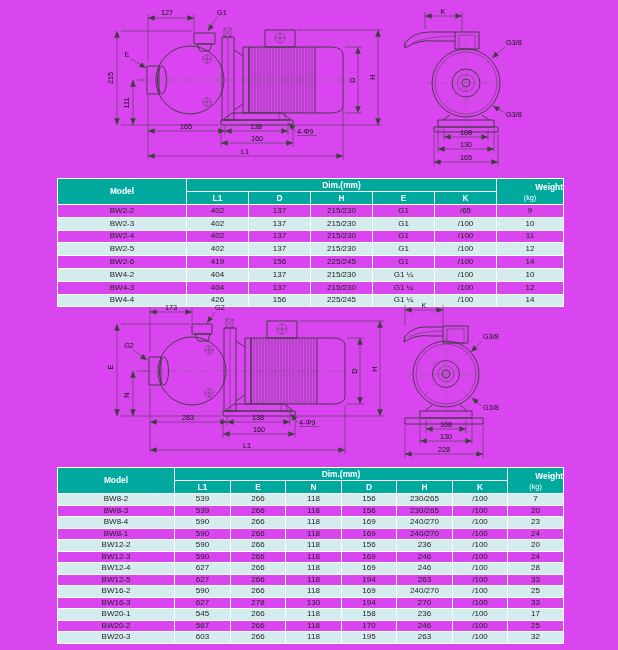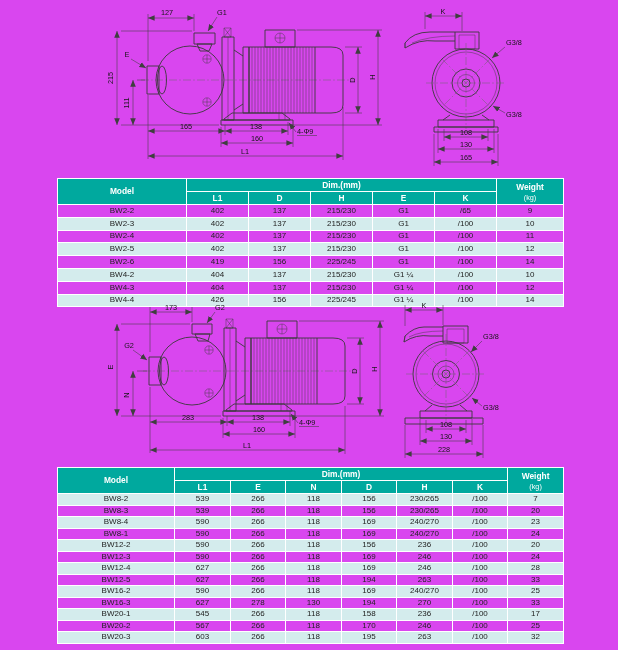--- a/index.html
+++ b/index.html
@@ -13,21 +13,21 @@
   table{position:absolute;border-collapse:collapse;table-layout:fixed;font-size:8px;color:#222;}
   th{background:#00a99e;color:#fff;font-size:8.4px;font-weight:bold;border:1px solid #fff;padding:0;line-height:11px;text-align:center;}
   td{border:1px solid #fff;text-align:center;padding:0;line-height:10px;}
   #table1{left:57px;top:178px;width:506px;}
   #table2{left:57px;top:467px;width:506px;}
   #table1 thead tr{height:13px;}  #table1 tbody tr{height:12.8px;}
   #table2 thead tr{height:13px;}  #table2 tbody tr{height:11.5px;}
   #table1 tbody tr:nth-child(even) td{background:#d4eced;}
   #table2 tbody tr:nth-child(odd) td{background:#d4eced;}
   .weight-unit{font-weight:normal;font-size:7.3px;line-height:9px;}
-  .weight-main{line-height:11px;}
+  .weight-main{line-height:11px;text-align:right;}
 </style>
 </head>
 <body>
 
 <div class="page">
 
   <svg style="left:55px;top:3px" width="335" height="162" viewBox="0 0 335 162">
     <defs>
       <marker id="ar1" viewBox="0 0 10 10" refX="9.5" refY="5" markerWidth="7" markerHeight="7" markerUnits="userSpaceOnUse" orient="auto-start-reverse">
         <path d="M0 1L9.5 5L0 9Z" fill="#3f3f3f"></path>

